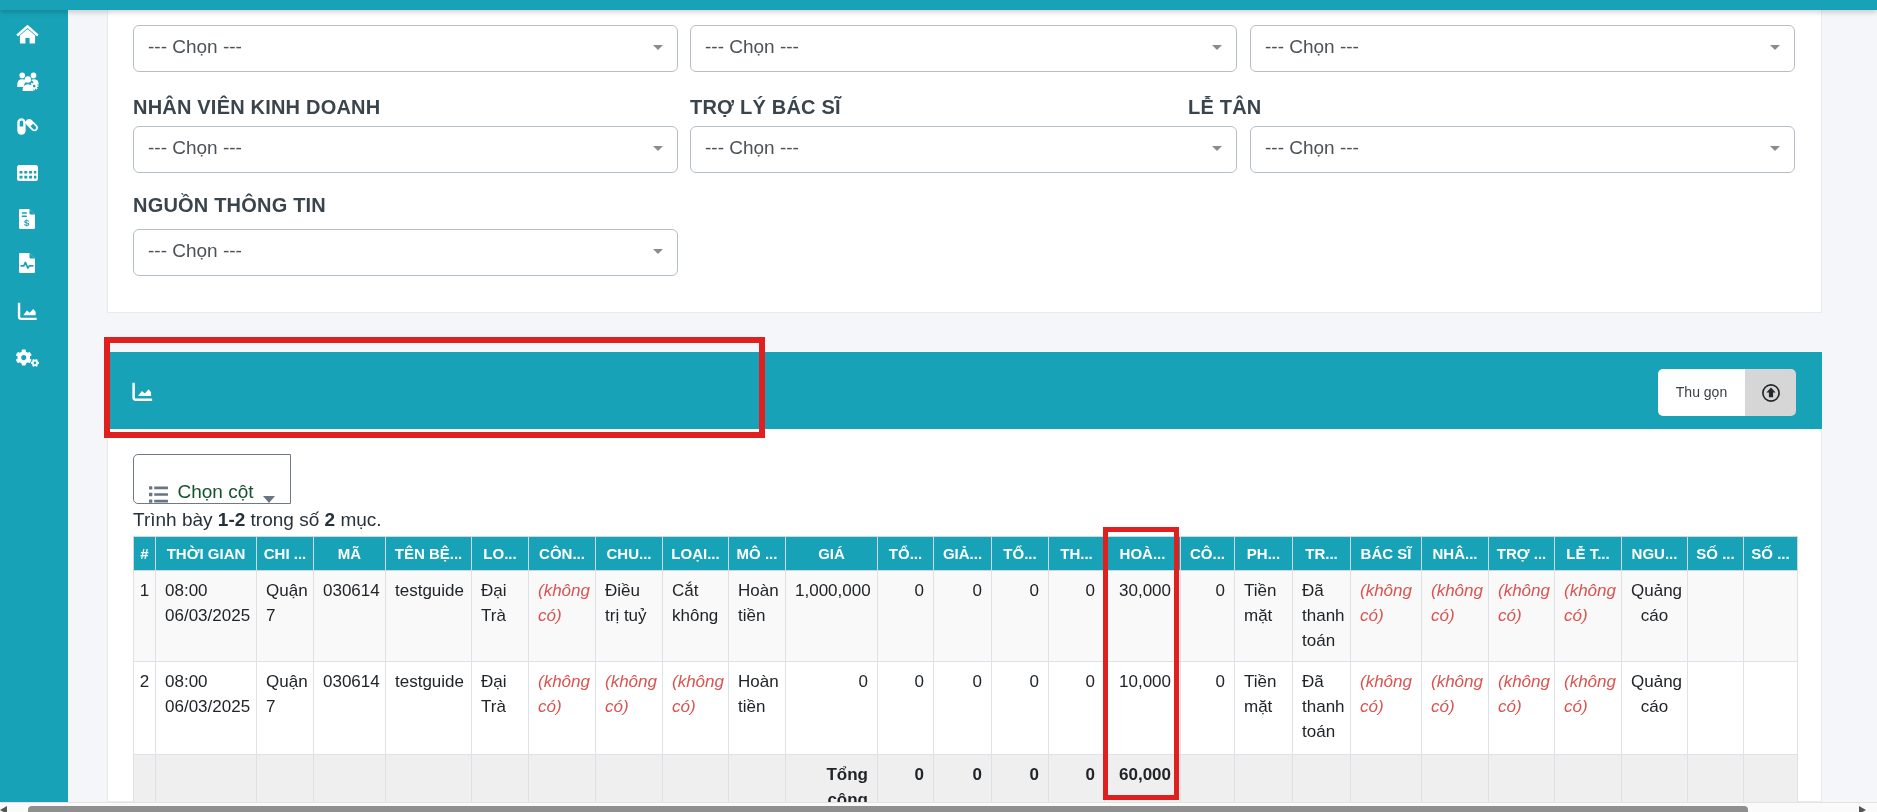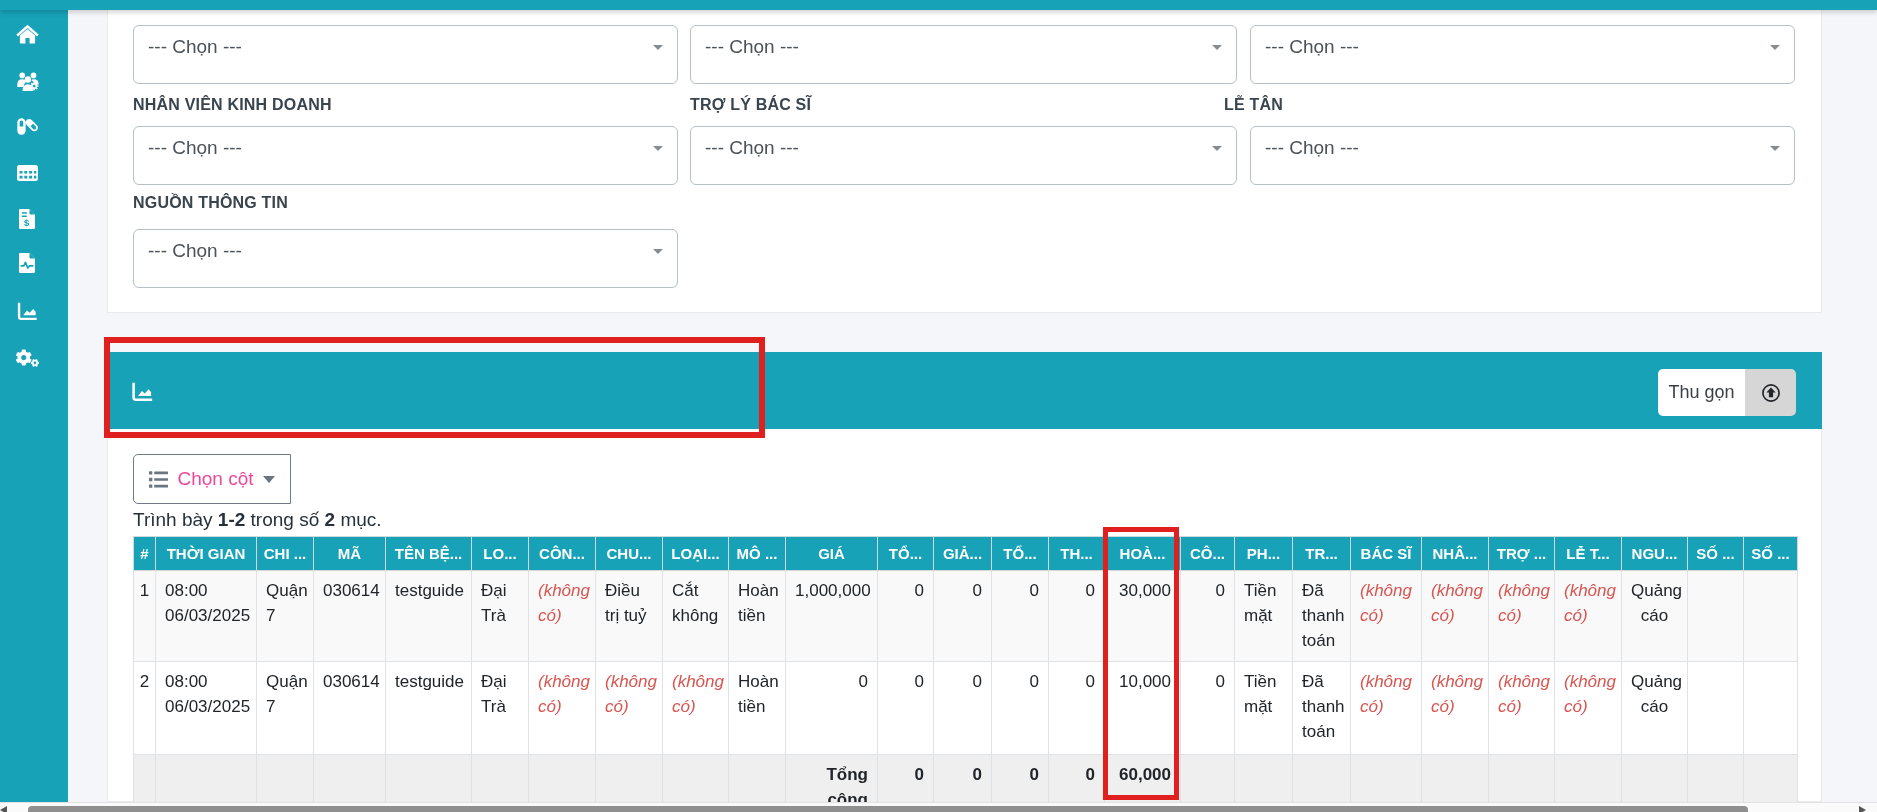--- a/index.html
+++ b/index.html
@@ -15,40 +15,40 @@
 #card1 { left:107px; top:10px; width:1715px; height:303px; background:#fff; border:1px solid #e8ebee; border-top:none; }
 #card2 { left:107px; top:352px; width:1715px; height:450px; background:#fff; border:1px solid #e8ebee; }
 #card2head { left:107px; top:352px; width:1715px; height:77px; background:#17a2b8; }
 
 #sidebar { left:0; top:0; width:68px; height:802px; background:#17a2b8; }
 #navbar { left:0; top:0; width:1877px; height:10px; background:#17a2b8; box-shadow:0 3px 4px rgba(0,0,0,0.15); }
 .sideicon { position:absolute; left:0; width:55px; text-align:center; }
 .sideicon svg { display:inline-block; }
 
 .sel {
-  position:absolute; height:59px; background:#fff;
+  position:absolute; height:47px; background:#fff;
   border:1px solid #b6bfc6; border-radius:6px;
   font-size:19px; color:#4c5258; line-height:41px; padding-left:14px;
 }
 .sel .car {
   position:absolute; right:14px; top:19px; width:0; height:0;
   border-left:5px solid transparent; border-right:5px solid transparent;
   border-top:5.5px solid #878c90;
 }
-.flabel { position:absolute; font-size:16px; font-weight:bold; color:#39444c; letter-spacing:0.2px; }
+.flabel { position:absolute; font-size:20px; font-weight:bold; color:#39444c; letter-spacing:0.2px; }
 
 #hdtitle { left:172px; top:378px; font-size:20px; font-weight:bold; color:#fff; }
 
 #thugon { left:1658px; top:369px; width:138px; height:47px; border-radius:5px; overflow:hidden; display:flex; }
-#thugon .t1 { width:87px; background:#fff; color:#3a3f44; font-size:18px; text-align:center; line-height:47px; }
+#thugon .t1 { width:87px; background:#fff; color:#3a3f44; font-size:14px; text-align:center; line-height:47px; }
 #thugon .t2 { width:51px; background:#d6d6d6; display:flex; align-items:center; justify-content:center; }
 
 .btn {
   position:absolute; top:454px; height:50px; border:1px solid #6f7a85;
-  color:#ec4899; font-size:19px; display:flex; align-items:center; justify-content:center;
+  color:#14532d; font-size:19px; display:flex; align-items:flex-end; justify-content:center;
   background:#fff;
 }
 #btn1 { left:133px; width:158px; border-radius:5px 0 0 5px; }
 #btn2 { left:290px; width:171px; border-radius:0 5px 5px 0; }
 .btn .car { width:0; height:0; border-left:6px solid transparent; border-right:6px solid transparent; border-top:7px solid #697582; margin-left:9px; }
 .btn svg { margin-right:9px; }
 #trinhbay { left:133px; top:509px; font-size:19px; color:#27313a; }
 
 #tbl { position:absolute; left:133px; top:536px; border-collapse:collapse; table-layout:fixed; width:1664px; font-size:17px; }
 #tbl th {
@@ -81,21 +81,21 @@
 
   <div class="abs" id="card1"></div>
   <div class="abs" id="card2"></div>
 
   <div class="sel" style="left:133px; top:25px; width:545px;">--- Chọn ---<span class="car"></span></div>
   <div class="sel" style="left:690px; top:25px; width:547px;">--- Chọn ---<span class="car"></span></div>
   <div class="sel" style="left:1250px; top:25px; width:545px;">--- Chọn ---<span class="car"></span></div>
 
   <div class="flabel" style="left:133px; top:96px;">NHÂN VIÊN KINH DOANH</div>
   <div class="flabel" style="left:690px; top:96px;">TRỢ LÝ BÁC SĨ</div>
-  <div class="flabel" style="left:1224px; top:96px;">LỄ TÂN</div>
+  <div class="flabel" style="left:1188px; top:96px;">LỄ TÂN</div>
 
   <div class="sel" style="left:133px; top:126px; width:545px;">--- Chọn ---<span class="car"></span></div>
   <div class="sel" style="left:690px; top:126px; width:547px;">--- Chọn ---<span class="car"></span></div>
   <div class="sel" style="left:1250px; top:126px; width:545px;">--- Chọn ---<span class="car"></span></div>
 
   <div class="flabel" style="left:133px; top:194px;">NGUỒN THÔNG TIN</div>
   <div class="sel" style="left:133px; top:229px; width:545px;">--- Chọn ---<span class="car"></span></div>
 
   <div class="abs" id="card2head"></div>
   <div class="abs" style="left:132px; top:382px;">

